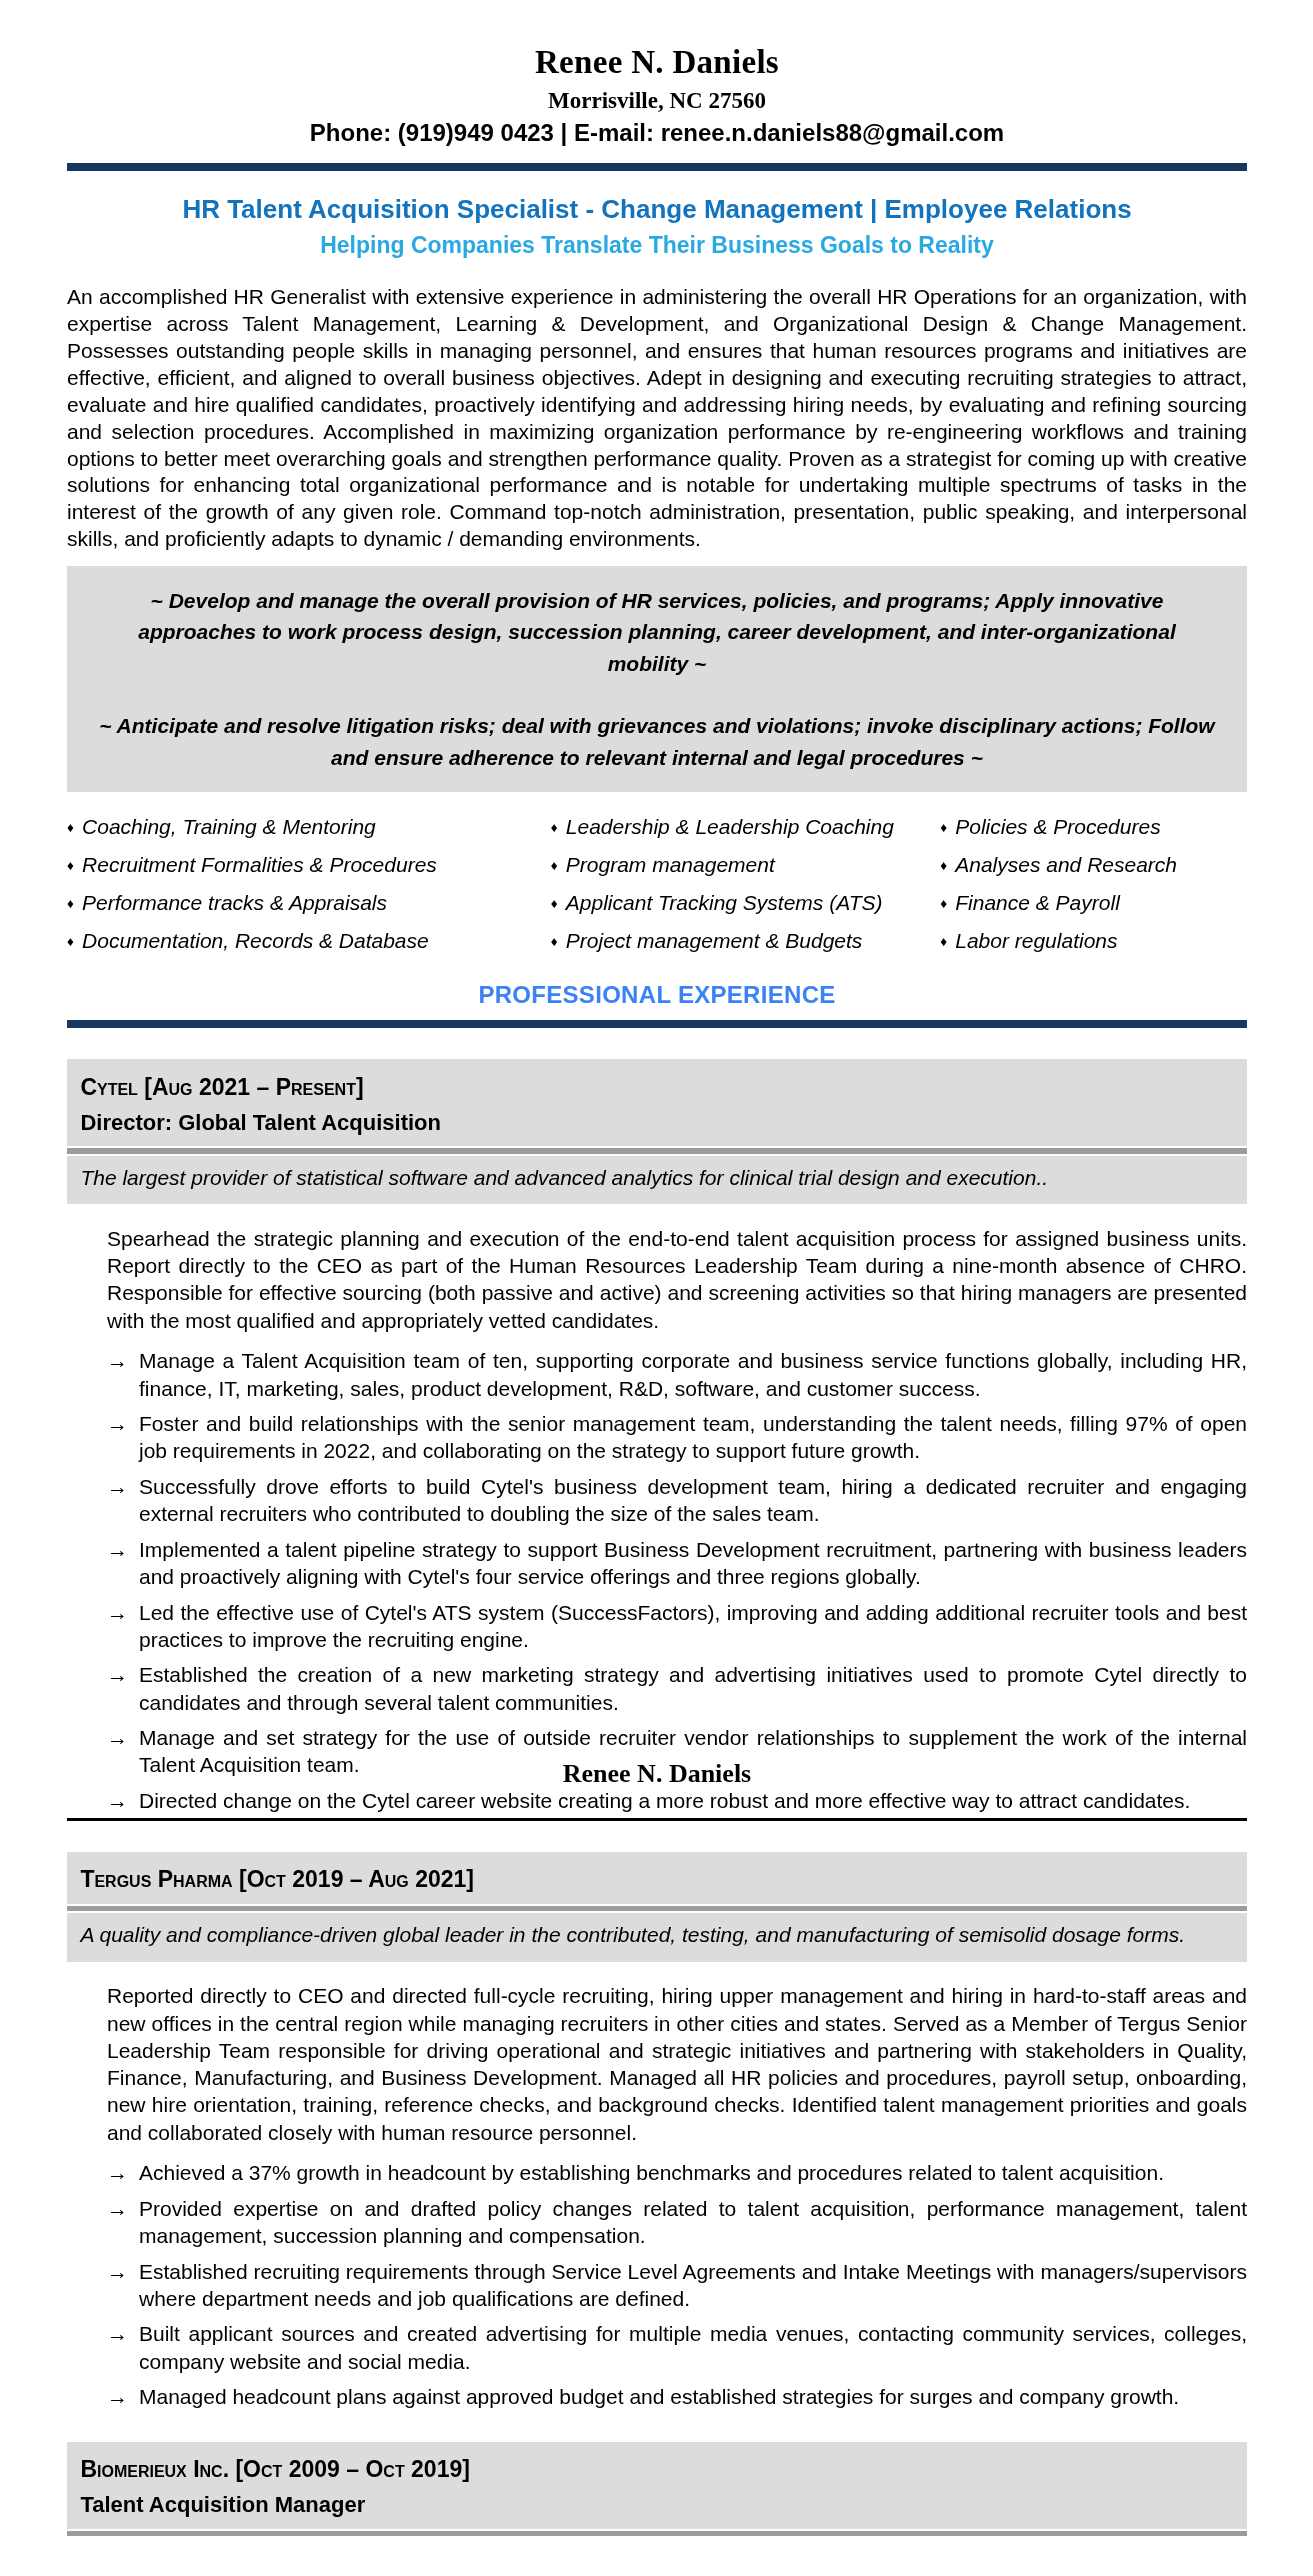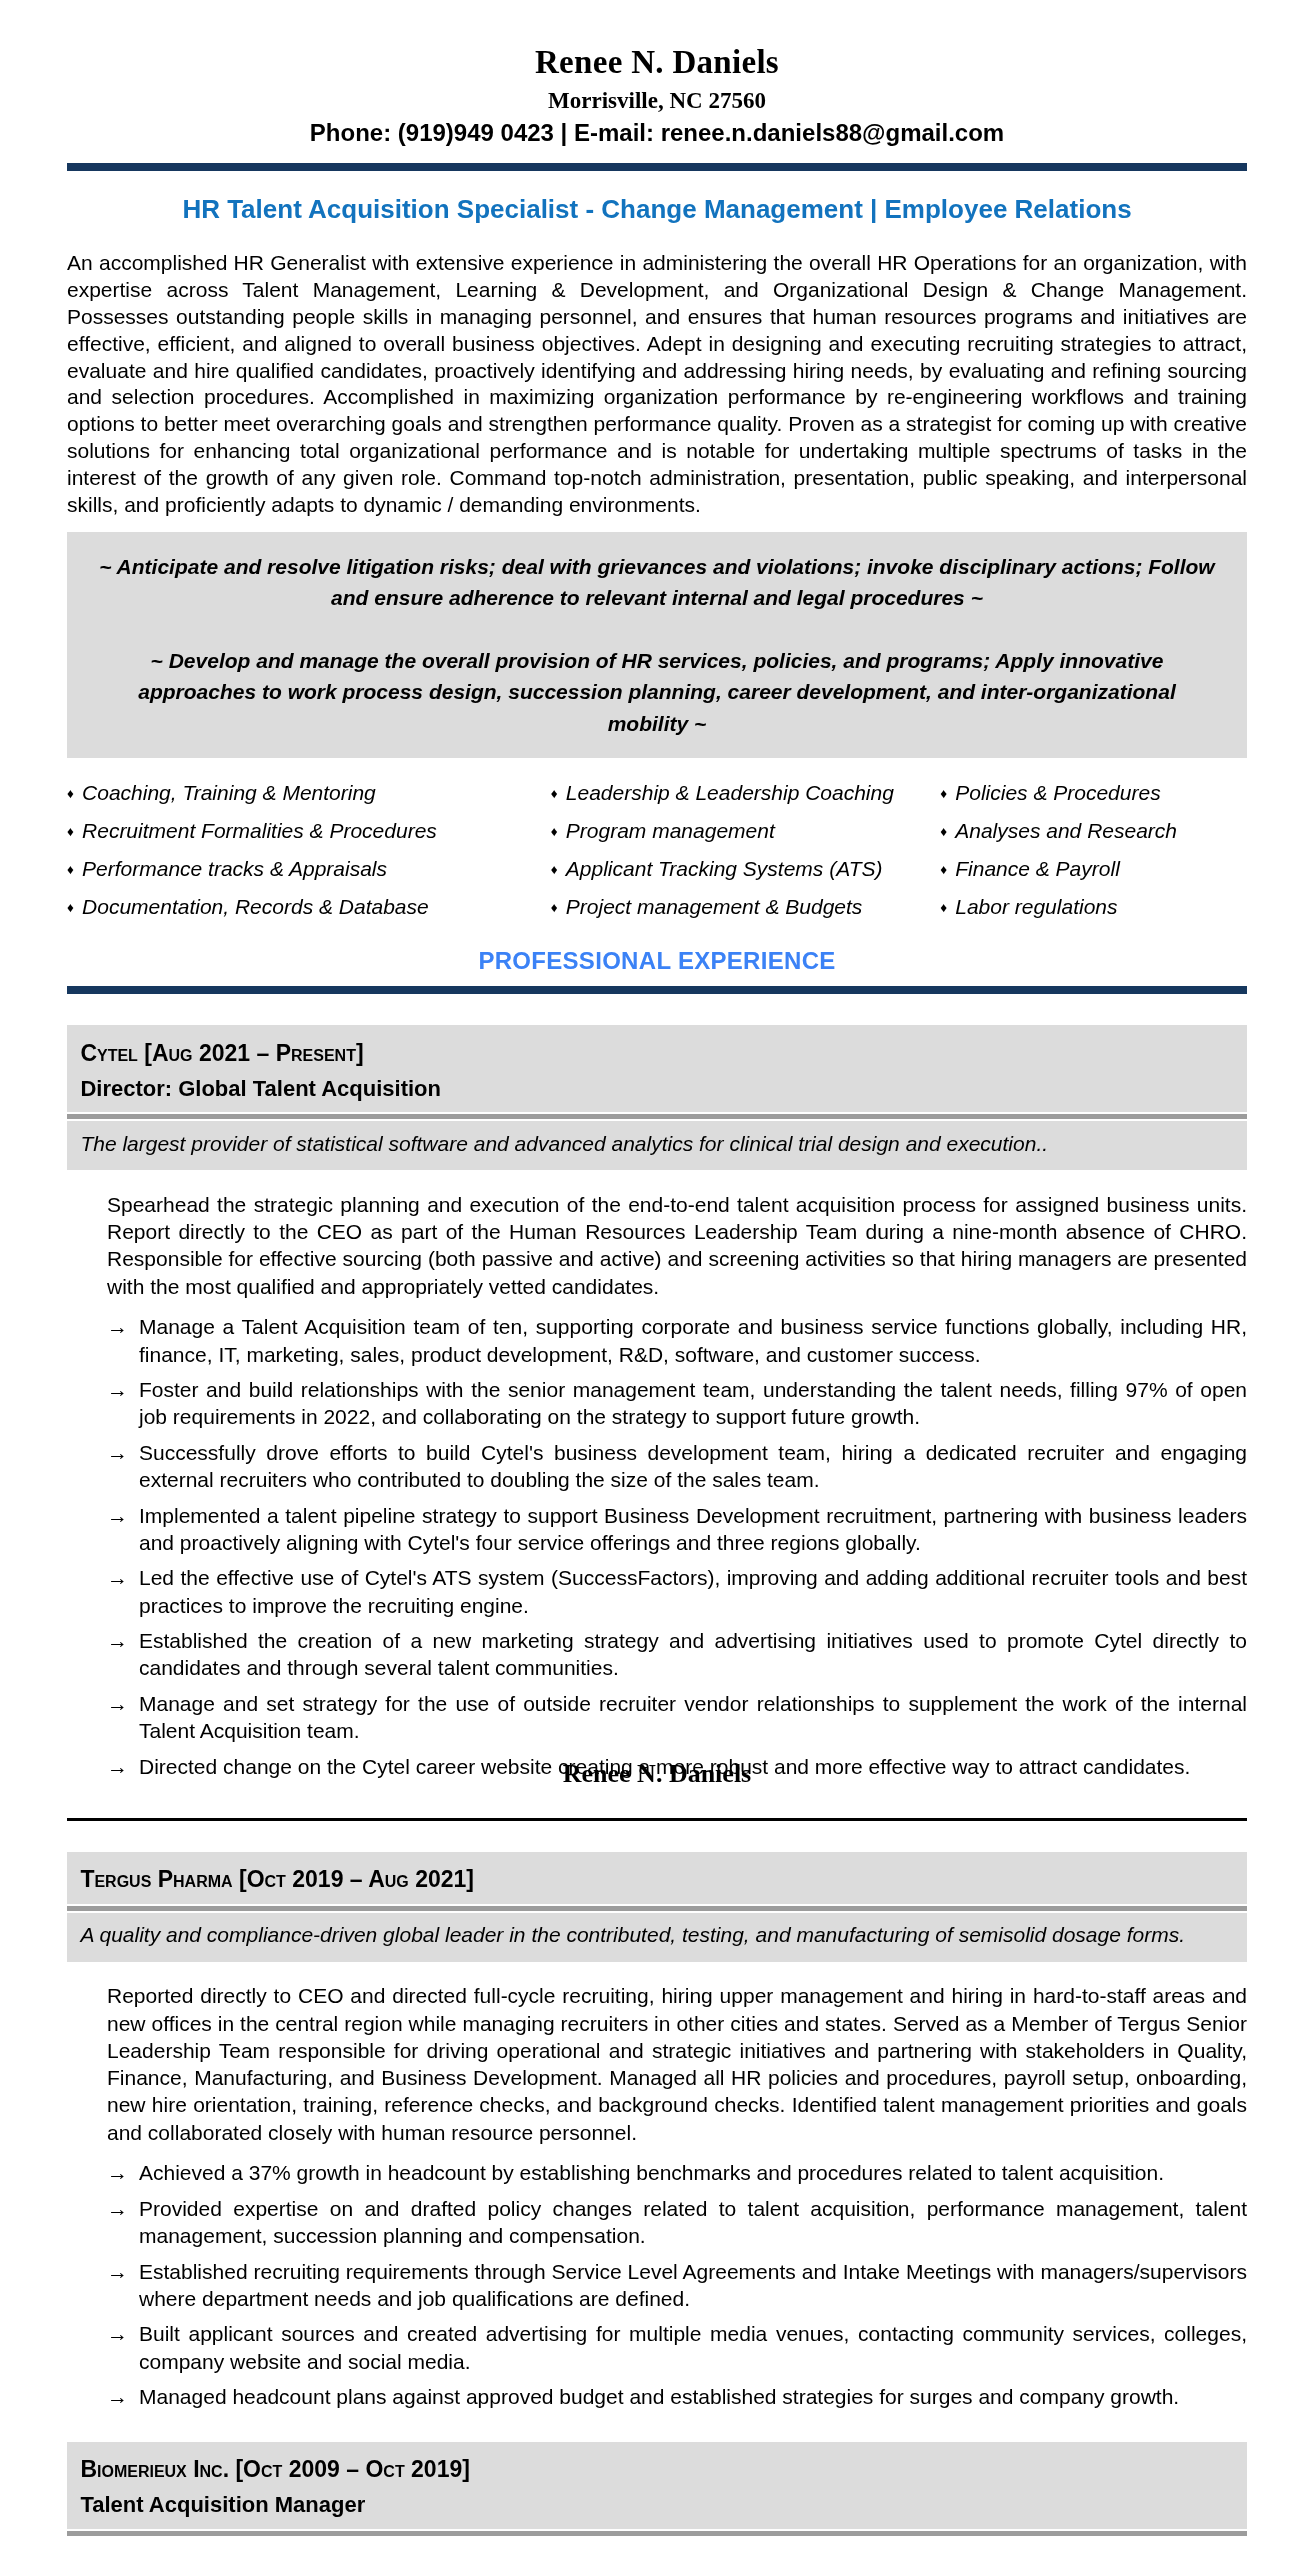--- a/index.html
+++ b/index.html
@@ -76,26 +76,27 @@
 
 <div class="page">
   <div class="content">
 
     <div class="name">Renee N. Daniels</div>
     <div class="loc">Morrisville, NC 27560</div>
     <div class="contact">Phone: (919)949 0423 | E-mail: renee.n.daniels88@gmail.com</div>
     <div class="rule-navy"></div>
 
     <div class="doc-title">HR Talent Acquisition Specialist - Change Management | Employee Relations</div>
+    <div class="doc-sub">Helping Companies Translate Their Business Goals to Reality</div>
 
     <div class="summary">An accomplished HR Generalist with extensive experience in administering the overall HR Operations for an organization, with expertise across Talent Management, Learning &amp; Development, and Organizational Design &amp; Change Management. Possesses outstanding people skills in managing personnel, and ensures that human resources programs and initiatives are effective, efficient, and aligned to overall business objectives. Adept in designing and executing recruiting strategies to attract, evaluate and hire qualified candidates, proactively identifying and addressing hiring needs, by evaluating and refining sourcing and selection procedures. Accomplished in maximizing organization performance by re-engineering workflows and training options to better meet overarching goals and strengthen performance quality. Proven as a strategist for coming up with creative solutions for enhancing total organizational performance and is notable for undertaking multiple spectrums of tasks in the interest of the growth of any given role. Command top-notch administration, presentation, public speaking, and interpersonal skills, and proficiently adapts to dynamic / demanding environments.</div>
 
     <div class="graybox">
+      <div class="stmt">~ Develop and manage the overall provision of HR services, policies, and programs; Apply innovative approaches to work process design, succession planning, career development, and inter-organizational mobility ~</div>
       <div class="stmt">~ Anticipate and resolve litigation risks; deal with grievances and violations; invoke disciplinary actions; Follow and ensure adherence to relevant internal and legal procedures ~</div>
-      <div class="stmt">~ Develop and manage the overall provision of HR services, policies, and programs; Apply innovative approaches to work process design, succession planning, career development, and inter-organizational mobility ~</div>
     </div>
 
     <div class="skills">
       <div class="col col1">
         <div class="skill">
             <span class="diamond">♦</span>
             <span>Coaching, Training &amp; Mentoring</span>
           </div>
         <div class="skill">
             <span class="diamond">♦</span>

